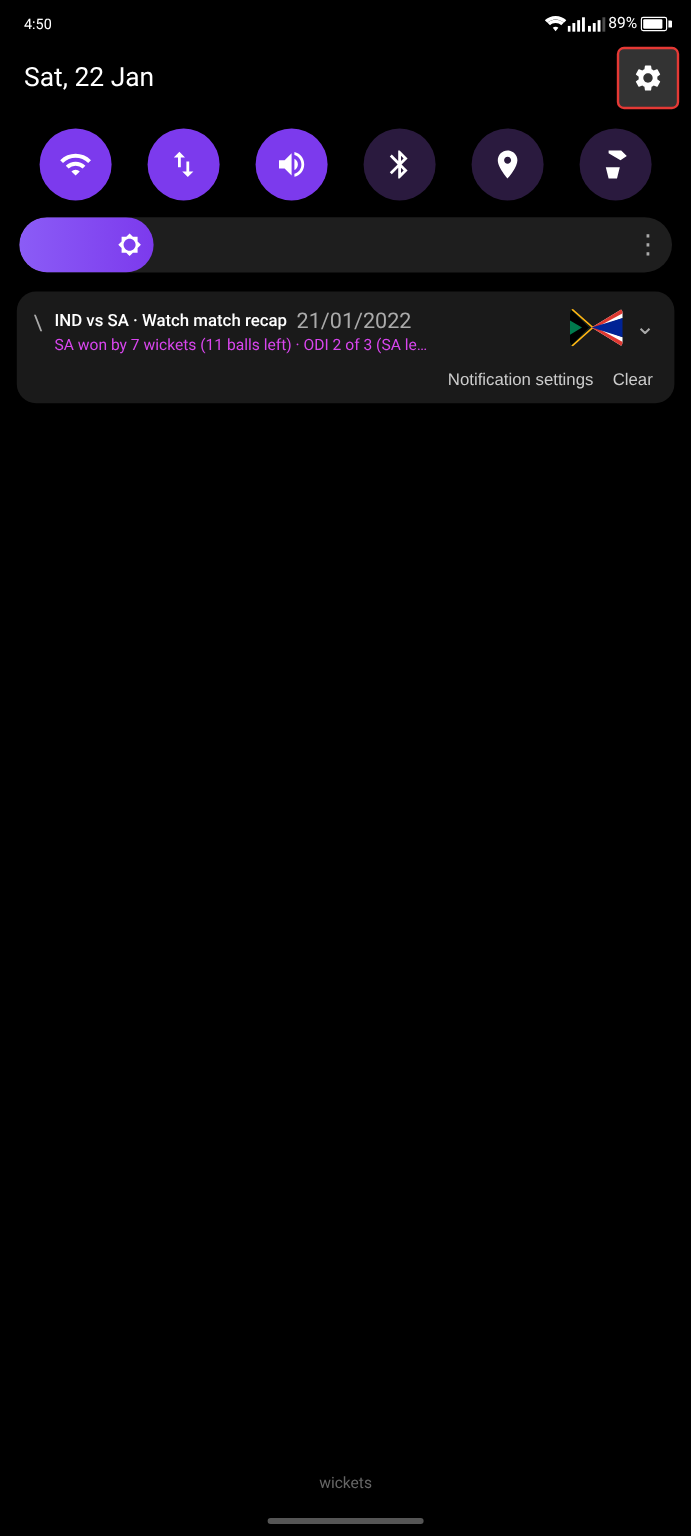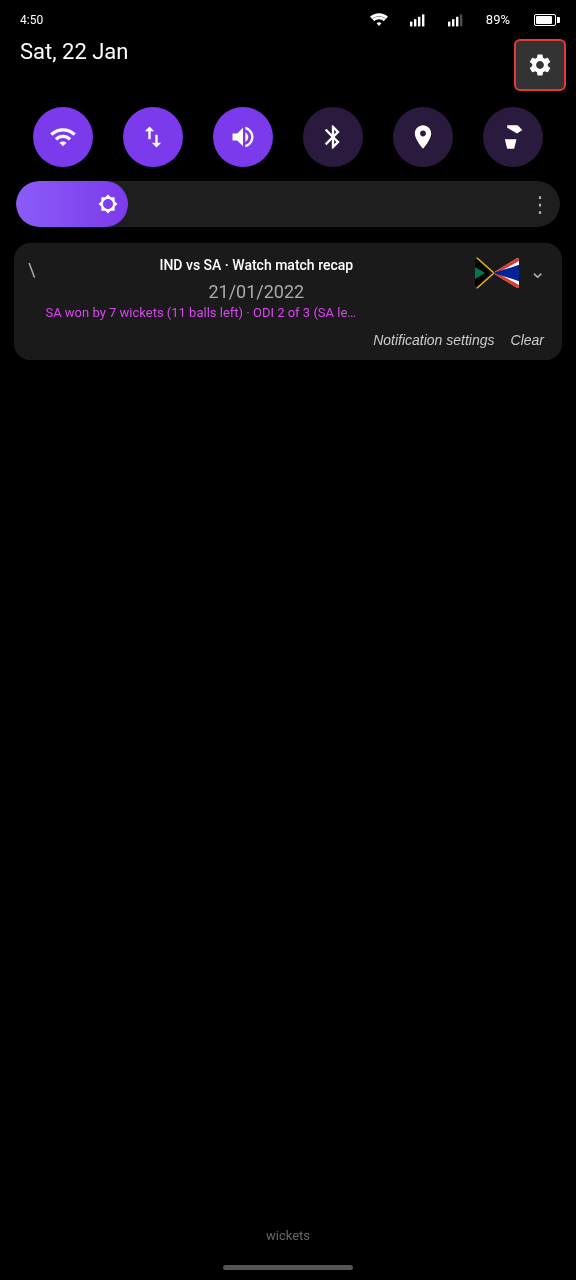--- a/index.html
+++ b/index.html
@@ -21,29 +21,30 @@
       padding: 12px 20px 6px 20px;
     }
     .status-time {
       font-size: 12px;
       font-weight: 400;
       color: #fff;
     }
     .status-icons {
       display: flex;
       align-items: center;
-      gap: 22px;
+      gap: 1px;
       font-size: 13px;
       color: #fff;
     }
 
     
     .date-settings-row {
       display: flex;
       justify-content: space-between;
+      align-items: center;
       padding: 6px 10px 10px 20px;
     }
     .date-text {
       font-size: 22px;
       font-weight: 400;
       color: #fff;
     }
     .settings-btn {
       width: 52px;
       height: 52px;
@@ -157,21 +158,20 @@
       margin-top: 2px;
     }
     .notif-content {
       flex: 1;
     }
     .notif-title-row {
       display: flex;
       align-items: center;
       gap: 8px;
       flex-wrap: wrap;
-      flex-direction: column;
     }
     .notif-title {
       font-size: 14px;
       font-weight: 500;
       color: #fff;
     }
     .notif-date {
       font-size: 18px;
       color: #aaa;
     }
@@ -214,21 +214,20 @@
       gap: 16px;
       padding: 12px 4px 12px 4px;
     }
     .notif-action-btn {
       font-size: 14px;
       color: #ccc;
       cursor: pointer;
       background: none;
       border: none;
       color: #ccc;
-      font-style: italic;
     }
 
     
     .carrier-row {
       position: absolute;
       bottom: 36px;
       left: 0;
       right: 0;
       text-align: center;
     }

